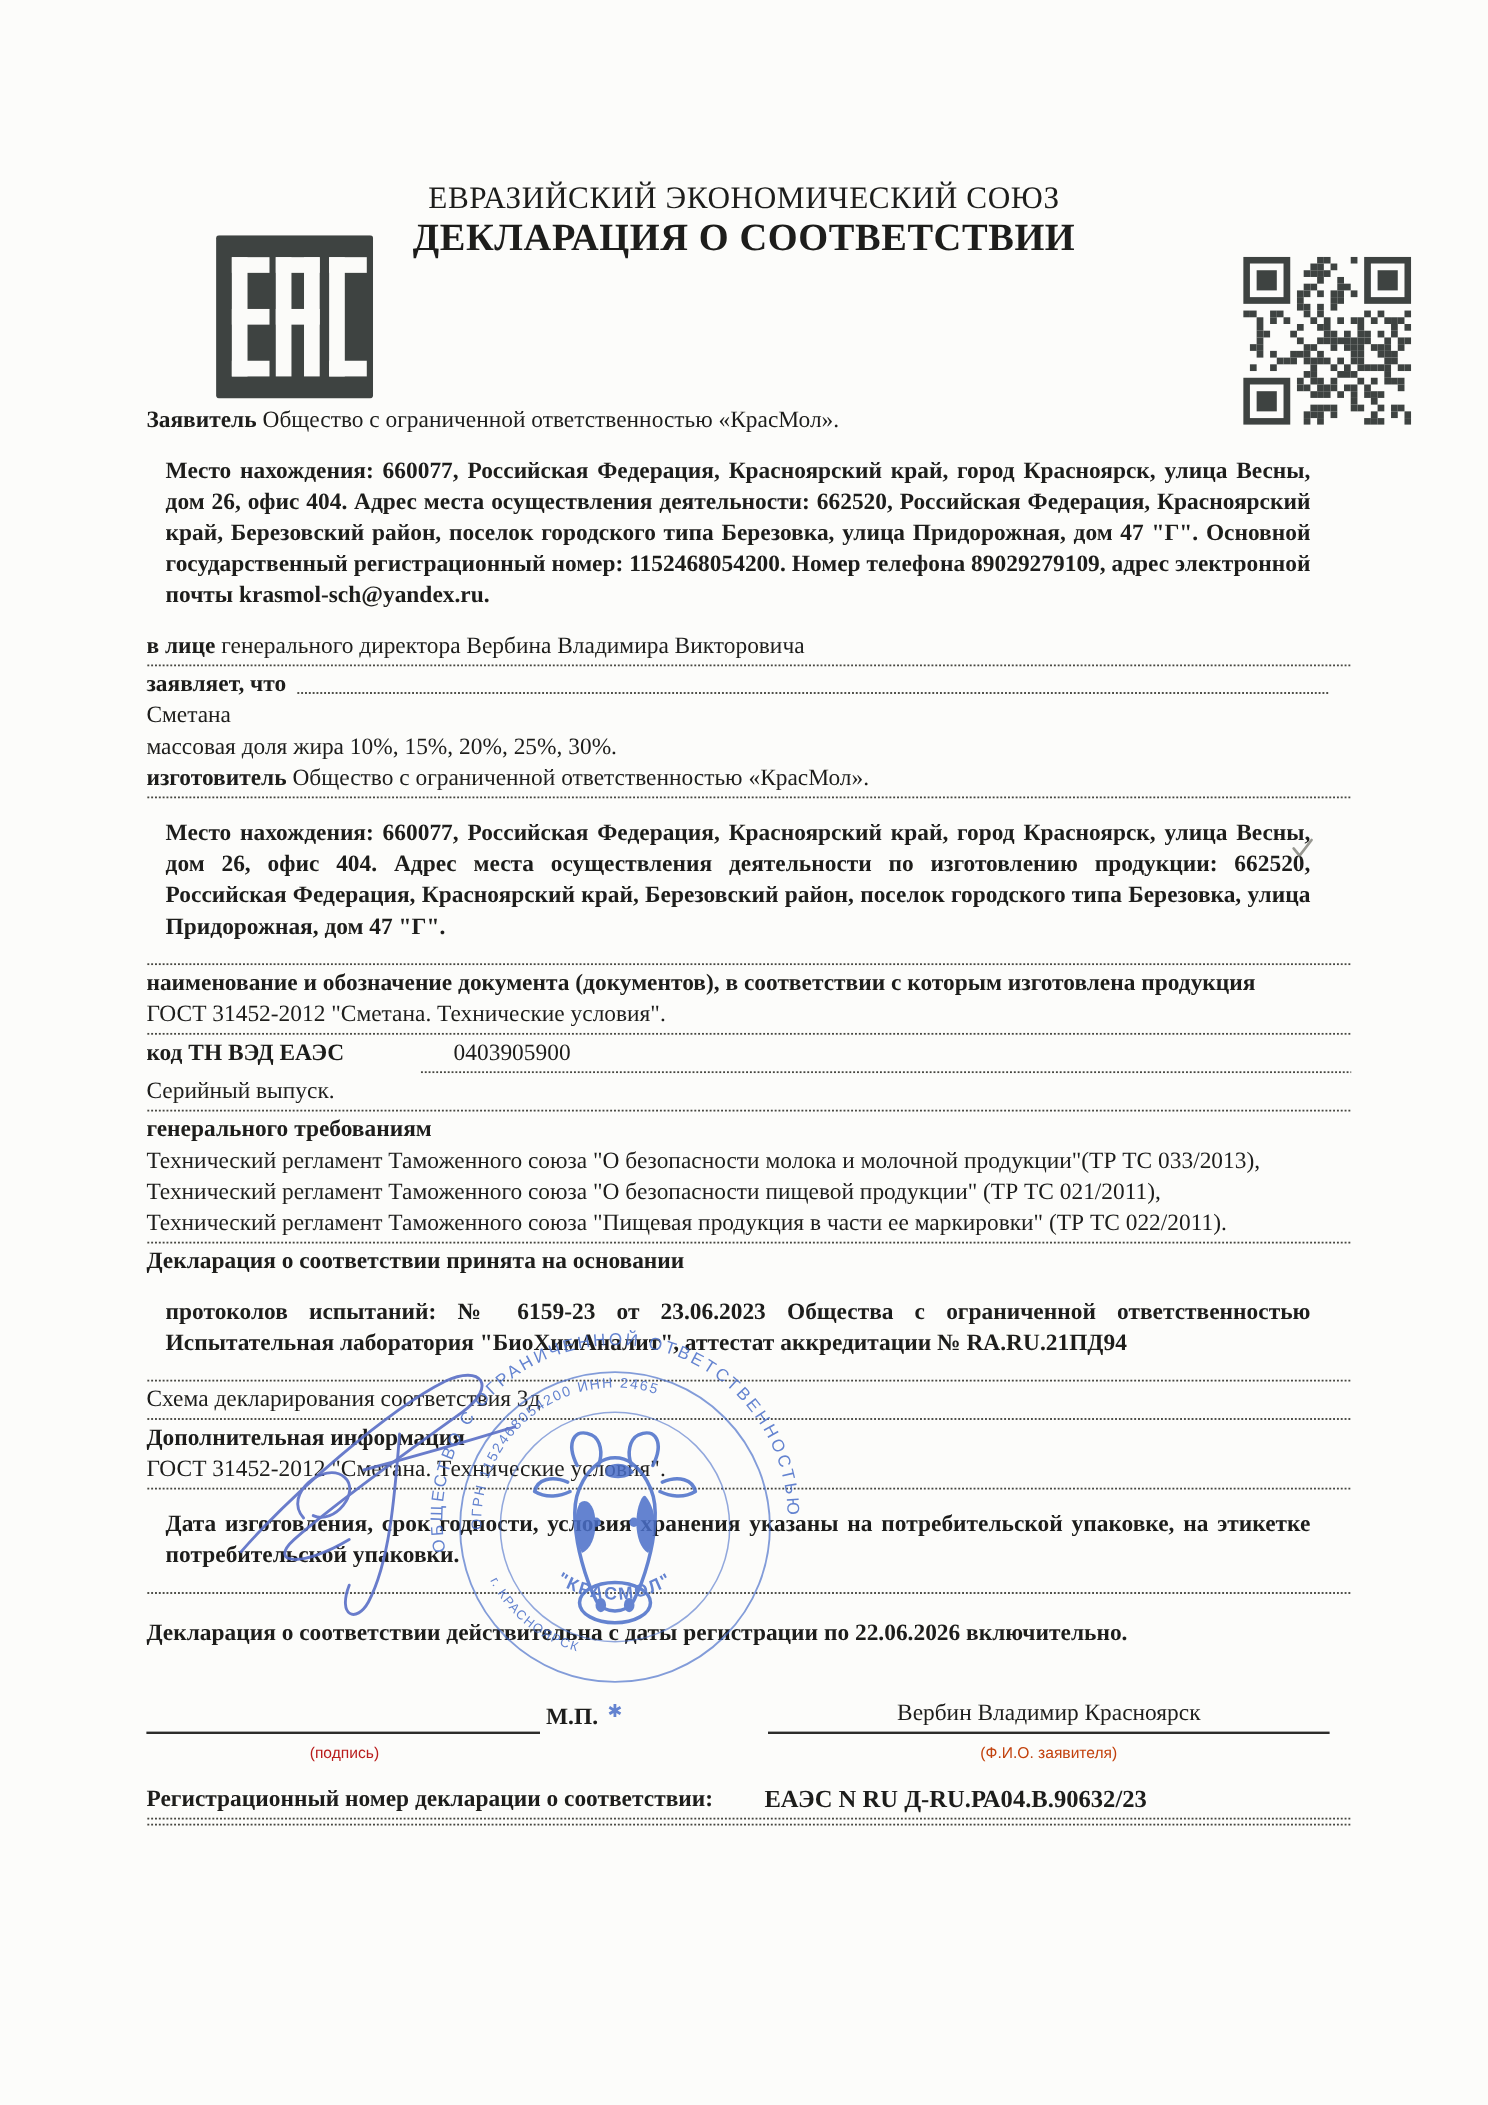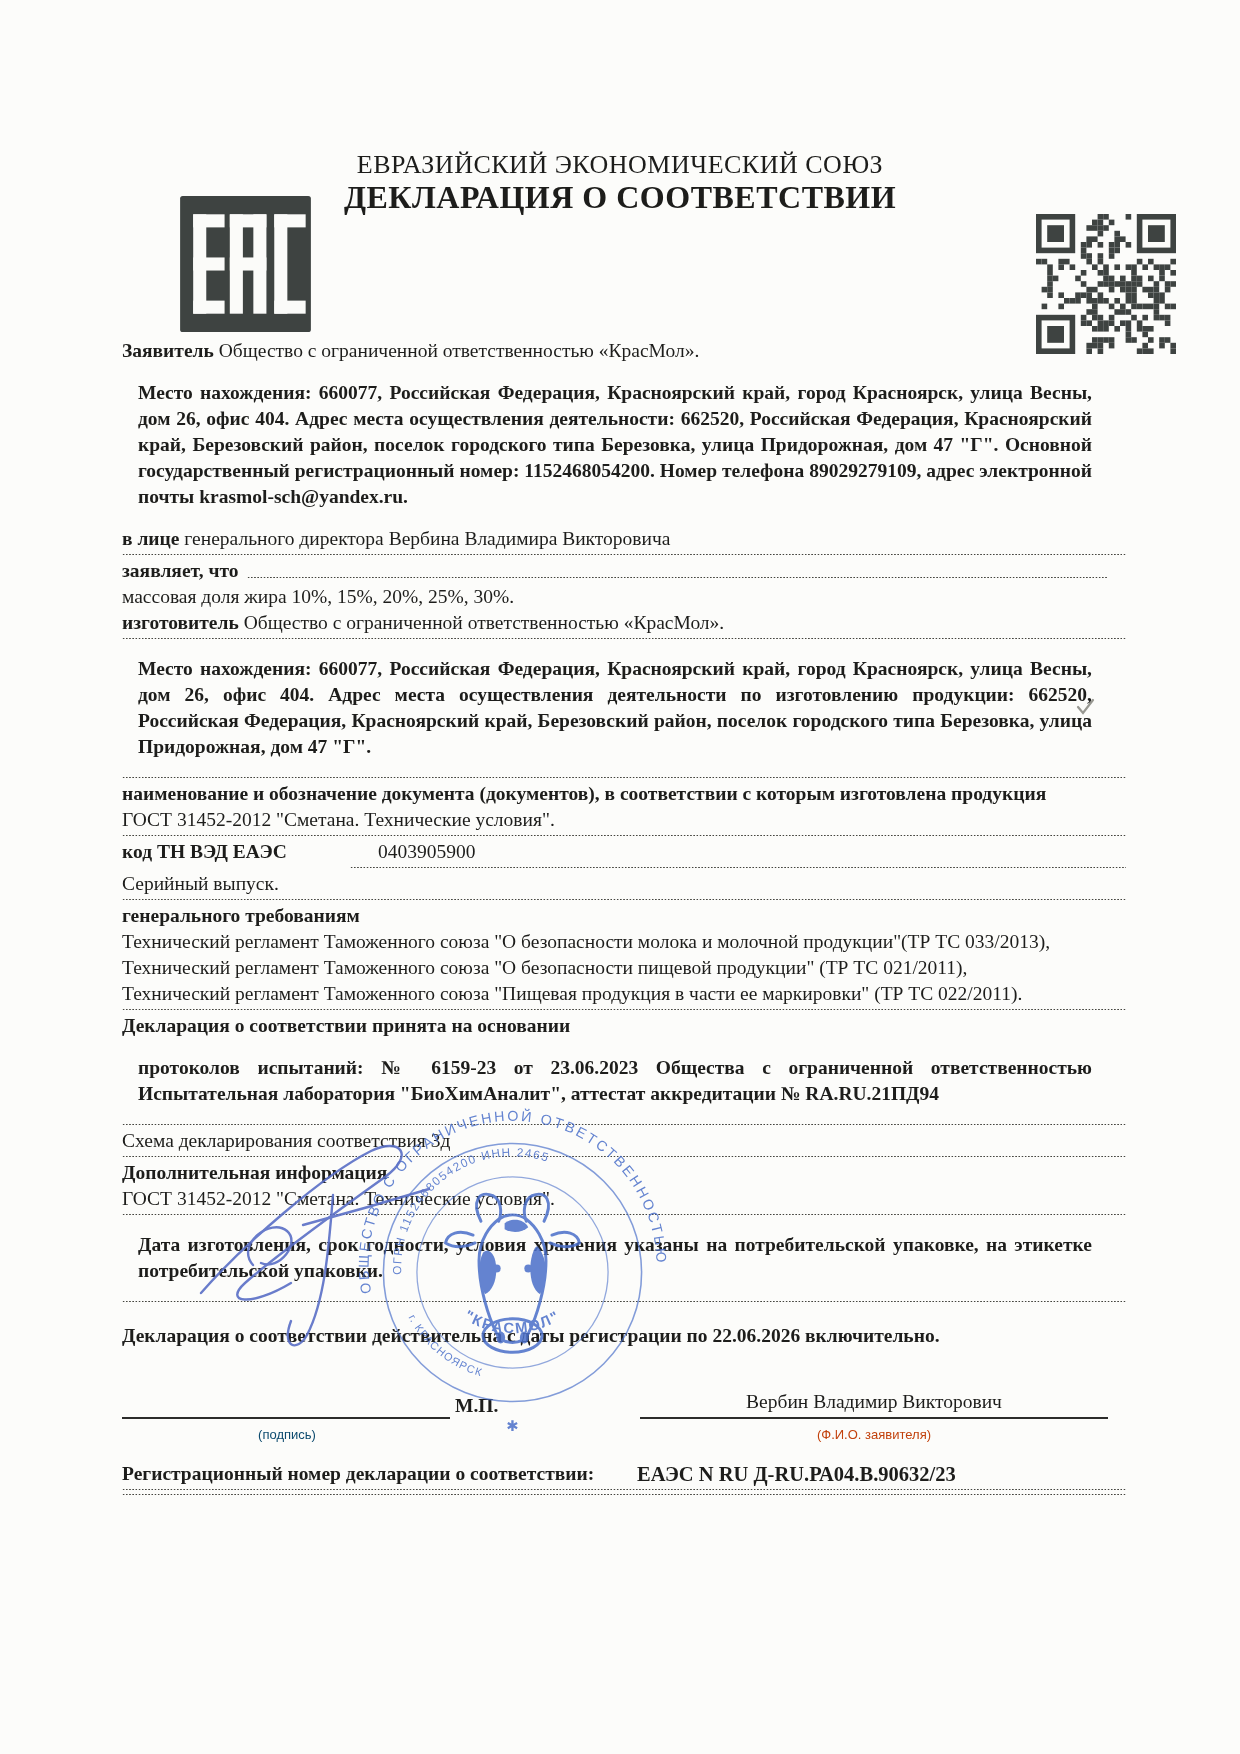--- a/index.html
+++ b/index.html
@@ -22,21 +22,21 @@
   .row{display:flex;align-items:flex-end;}
   .leader{flex:1;height:3px;margin:0 0 5px 8px;background-image:radial-gradient(circle,#45453f 0.9px,transparent 1.05px);
           background-size:3.2px 3px;background-repeat:repeat-x;}
   .coderow{position:relative;}
   .codeval{position:absolute;left:228px;top:0;margin-left:28px;}
   .spacer{height:18px;}
   
   .sigblock{position:relative;height:112px;}
   .sig-line{position:absolute;left:0;top:68px;width:328px;border-top:2px solid #2c2c2a;}
   .sig-caption{position:absolute;left:70px;top:73px;width:190px;text-align:center;
-               font-family:"Liberation Sans",sans-serif;font-size:13px;color:#0c4a6e;}
+               font-family:"Liberation Sans",sans-serif;font-size:13px;color:#b91c1c;}
   .mp{position:absolute;left:333px;top:44px;font-weight:bold;}
   .fio-line{position:absolute;left:518px;top:68px;width:468px;border-top:2px solid #2c2c2a;}
   .fio-name{position:absolute;left:518px;top:40px;width:468px;text-align:center;}
   .fio-caption{position:absolute;left:518px;top:73px;width:468px;text-align:center;
                font-family:"Liberation Sans",sans-serif;font-size:13px;color:#c2410c;}
   .regrow{position:relative;min-height:26px;}
   .regval{position:absolute;left:515px;top:0;font-weight:bold;font-size:20.5px;}
   .dateval{position:absolute;left:452px;top:0;font-weight:bold;font-size:20.5px;}
   .daterow{margin-top:16px;}
   
@@ -281,20 +281,21 @@
       <b>в лице</b>
       <span>генерального директора Вербина Владимира Викторовича</span>
     </div>
     <div class="rule"></div>
 
     <div class="row">
       <b>заявляет, что</b>
       <span class="leader"></span>
     </div>
 
+    <div class="line">Сметана</div>
     <div class="line">массовая доля жира 10%, 15%, 20%, 25%, 30%.</div>
 
     <div class="line">
       <b>изготовитель</b>
       <span>Общество с ограниченной ответственностью «КрасМол».</span>
     </div>
     <div class="rule"></div>
 
     <p class="para">Место нахождения: 660077, Российская Федерация, Красноярский край, город Красноярск, улица Весны, дом 26, офис 404. Адрес места осуществления деятельности по изготовлению продукции: 662520, Российская Федерация, Красноярский край, Березовский район, поселок городского типа Березовка, улица Придорожная, дом 47 "Г".</p>
     <div class="rule"></div>
@@ -343,21 +344,21 @@
     <div class="spacer"></div>
 
     <div class="line">
       <b>Декларация о соответствии действительна с даты регистрации по 22.06.2026 включительно.</b>
     </div>
 
     <div class="sigblock">
       <div class="sig-line"></div>
       <div class="sig-caption">(подпись)</div>
       <div class="mp">М.П.</div>
-      <div class="fio-name">Вербин Владимир Викторович</div>
+      <div class="fio-name">Вербин Владимир Красноярск</div>
       <div class="fio-line"></div>
       <div class="fio-caption">(Ф.И.О. заявителя)</div>
     </div>
 
     <div class="regrow">
       <b>Регистрационный номер декларации о соответствии:</b>
       <span class="regval">ЕАЭС N RU Д-RU.РА04.В.90632/23</span>
     </div>
     <div class="rule"></div>
 

